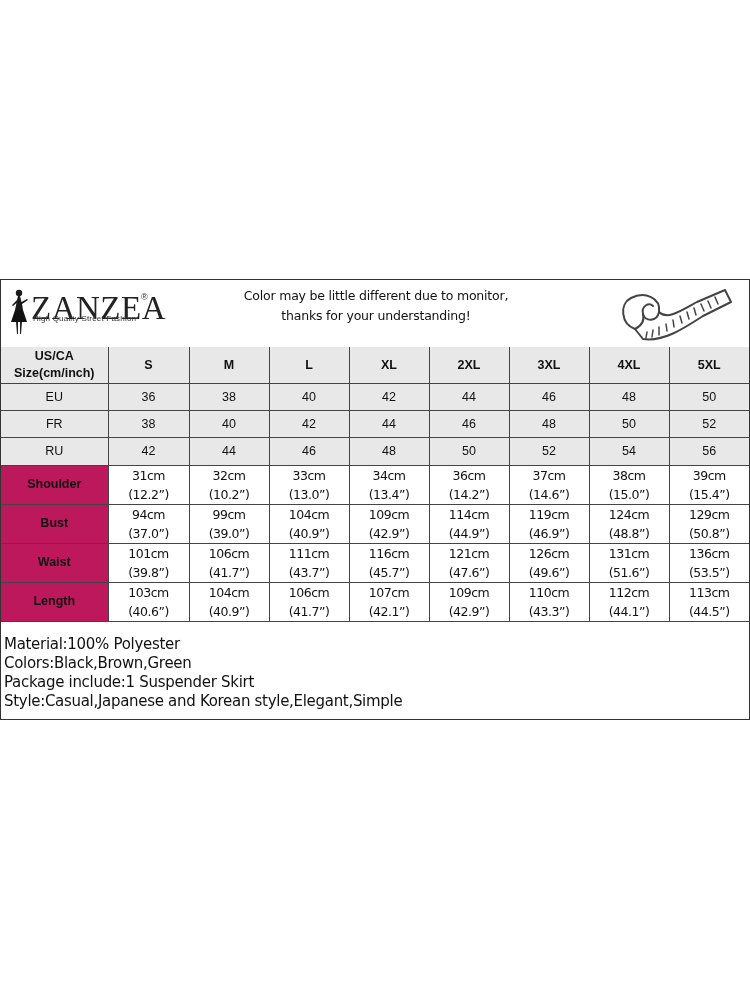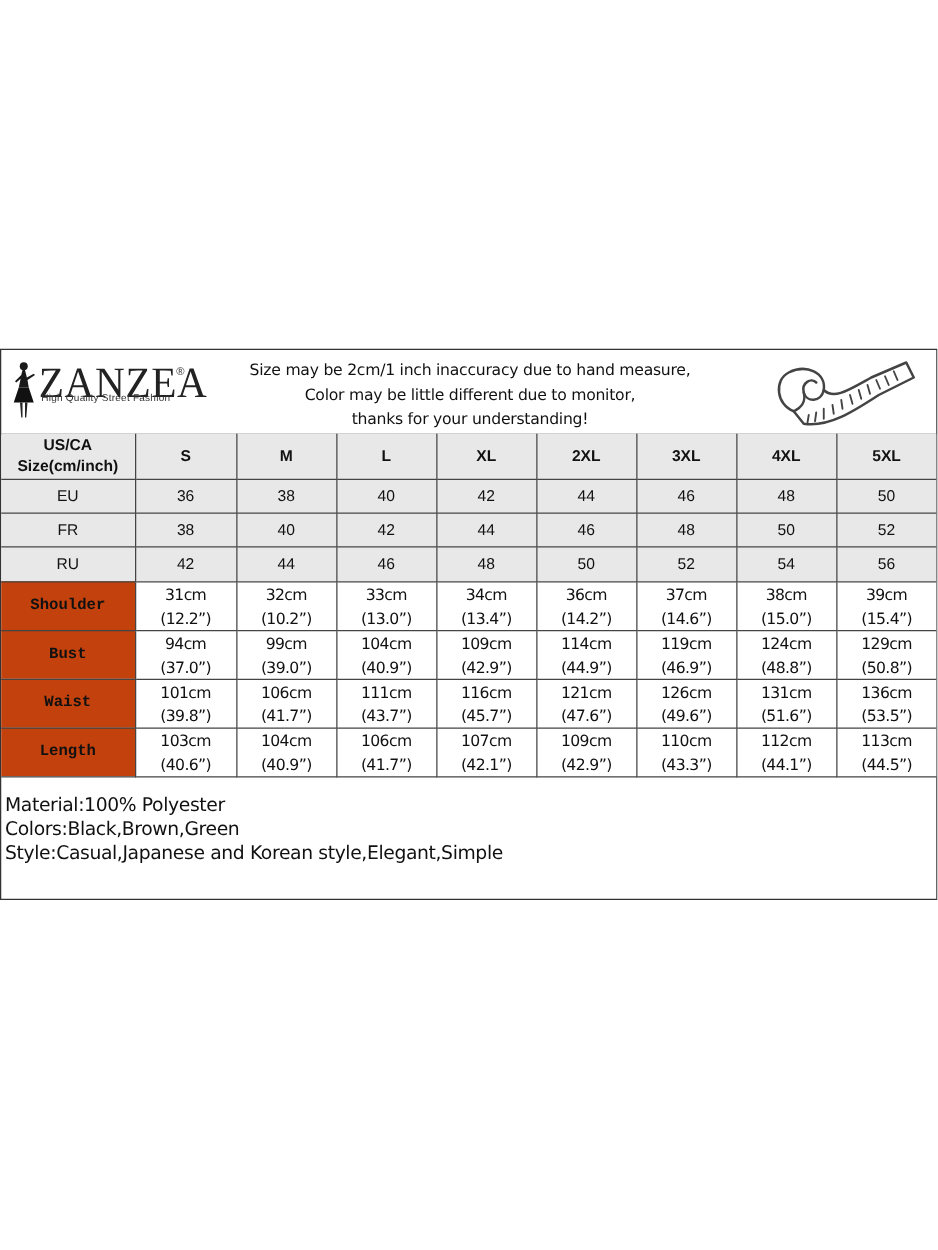--- a/index.html
+++ b/index.html
@@ -78,22 +78,22 @@
     }
     .row-meas td {
       background: #ffffff;
       font-size: 12.5px;
       font-family: "DejaVu Sans", sans-serif;
       letter-spacing: -0.5px;
       line-height: 19px;
       color: #111;
     }
     .row-meas td.label {
-      background: #c2410c;
-      font-family: Liberation Mono, monospace;
+      background: #be185d;
+      font-family: Liberation Sans, sans-serif;
       font-weight: bold;
       letter-spacing: 0;
     }
     .cell-line { display: block; }
 
     .specs {
       position: absolute; left: 3px; top: 355px;
       font-family: "DejaVu Sans", sans-serif;
       font-size: 15px; line-height: 19px;
       color: #111; letter-spacing: -0.3px;
@@ -112,21 +112,20 @@
         <path d="M11 8 L13 8 L14.5 14 L20 11 L21 12 L15 16 L16 22 L8 22 L9.5 15 L6 18 L5 17 L10 12 Z" fill="#1a1a1a"></path>
         <path d="M8 22 L16 22 L20 34 L4 34 Z" fill="#111"></path>
         <path d="M9 34 L10 46 L11 46 L11 34 Z M13 34 L13 46 L14 46 L15 34 Z" fill="#222"></path>
       </svg>
       <span class="logo-word">ZANZEA</span>
       <span class="logo-reg">®</span>
       <span class="logo-tag">High Quality Street Fashion</span>
     </div>
 
     <div class="notice">
-      <span class="spec-line">Size may be 2cm/1 inch inaccuracy due to hand measure,</span>
       <span class="spec-line">Color may be little different due to monitor,</span>
       <span class="spec-line">thanks for your understanding!</span>
     </div>
 
     <svg class="tape" viewBox="0 0 130 60" fill="none" stroke="#444" stroke-width="2" stroke-linejoin="round" stroke-linecap="round">
       <path d="M22 45 C8 40, 6 20, 18 14 C32 7, 48 14, 46 28 C44 38, 32 38, 30 30 C28 22, 36 18, 40 22"></path>
       <path d="M22 45 L30 55 C50 58, 70 45, 90 32 L118 18 L112 6 L84 18 C66 28, 54 36, 46 28"></path>
       <path d="M22 45 C28 42, 32 38, 30 30"></path>
       <g stroke-width="1.5">
         <line x1="34" y1="48" x2="33" y2="54"></line>
@@ -348,15 +347,16 @@
             <span class="cell-line">113cm</span>
             <span class="cell-line">(44.5”)</span>
           </td>
     </tr>
   </tbody>
     </table>
 
   <div class="specs">
     <span class="spec-line">Material:100% Polyester</span>
     <span class="spec-line">Colors:Black,Brown,Green</span>
+    <span class="spec-line">Package include:1 Suspender Skirt</span>
     <span class="spec-line">Style:Casual,Japanese and Korean style,Elegant,Simple</span>
   </div>
 </div>
 
 </body></html>

